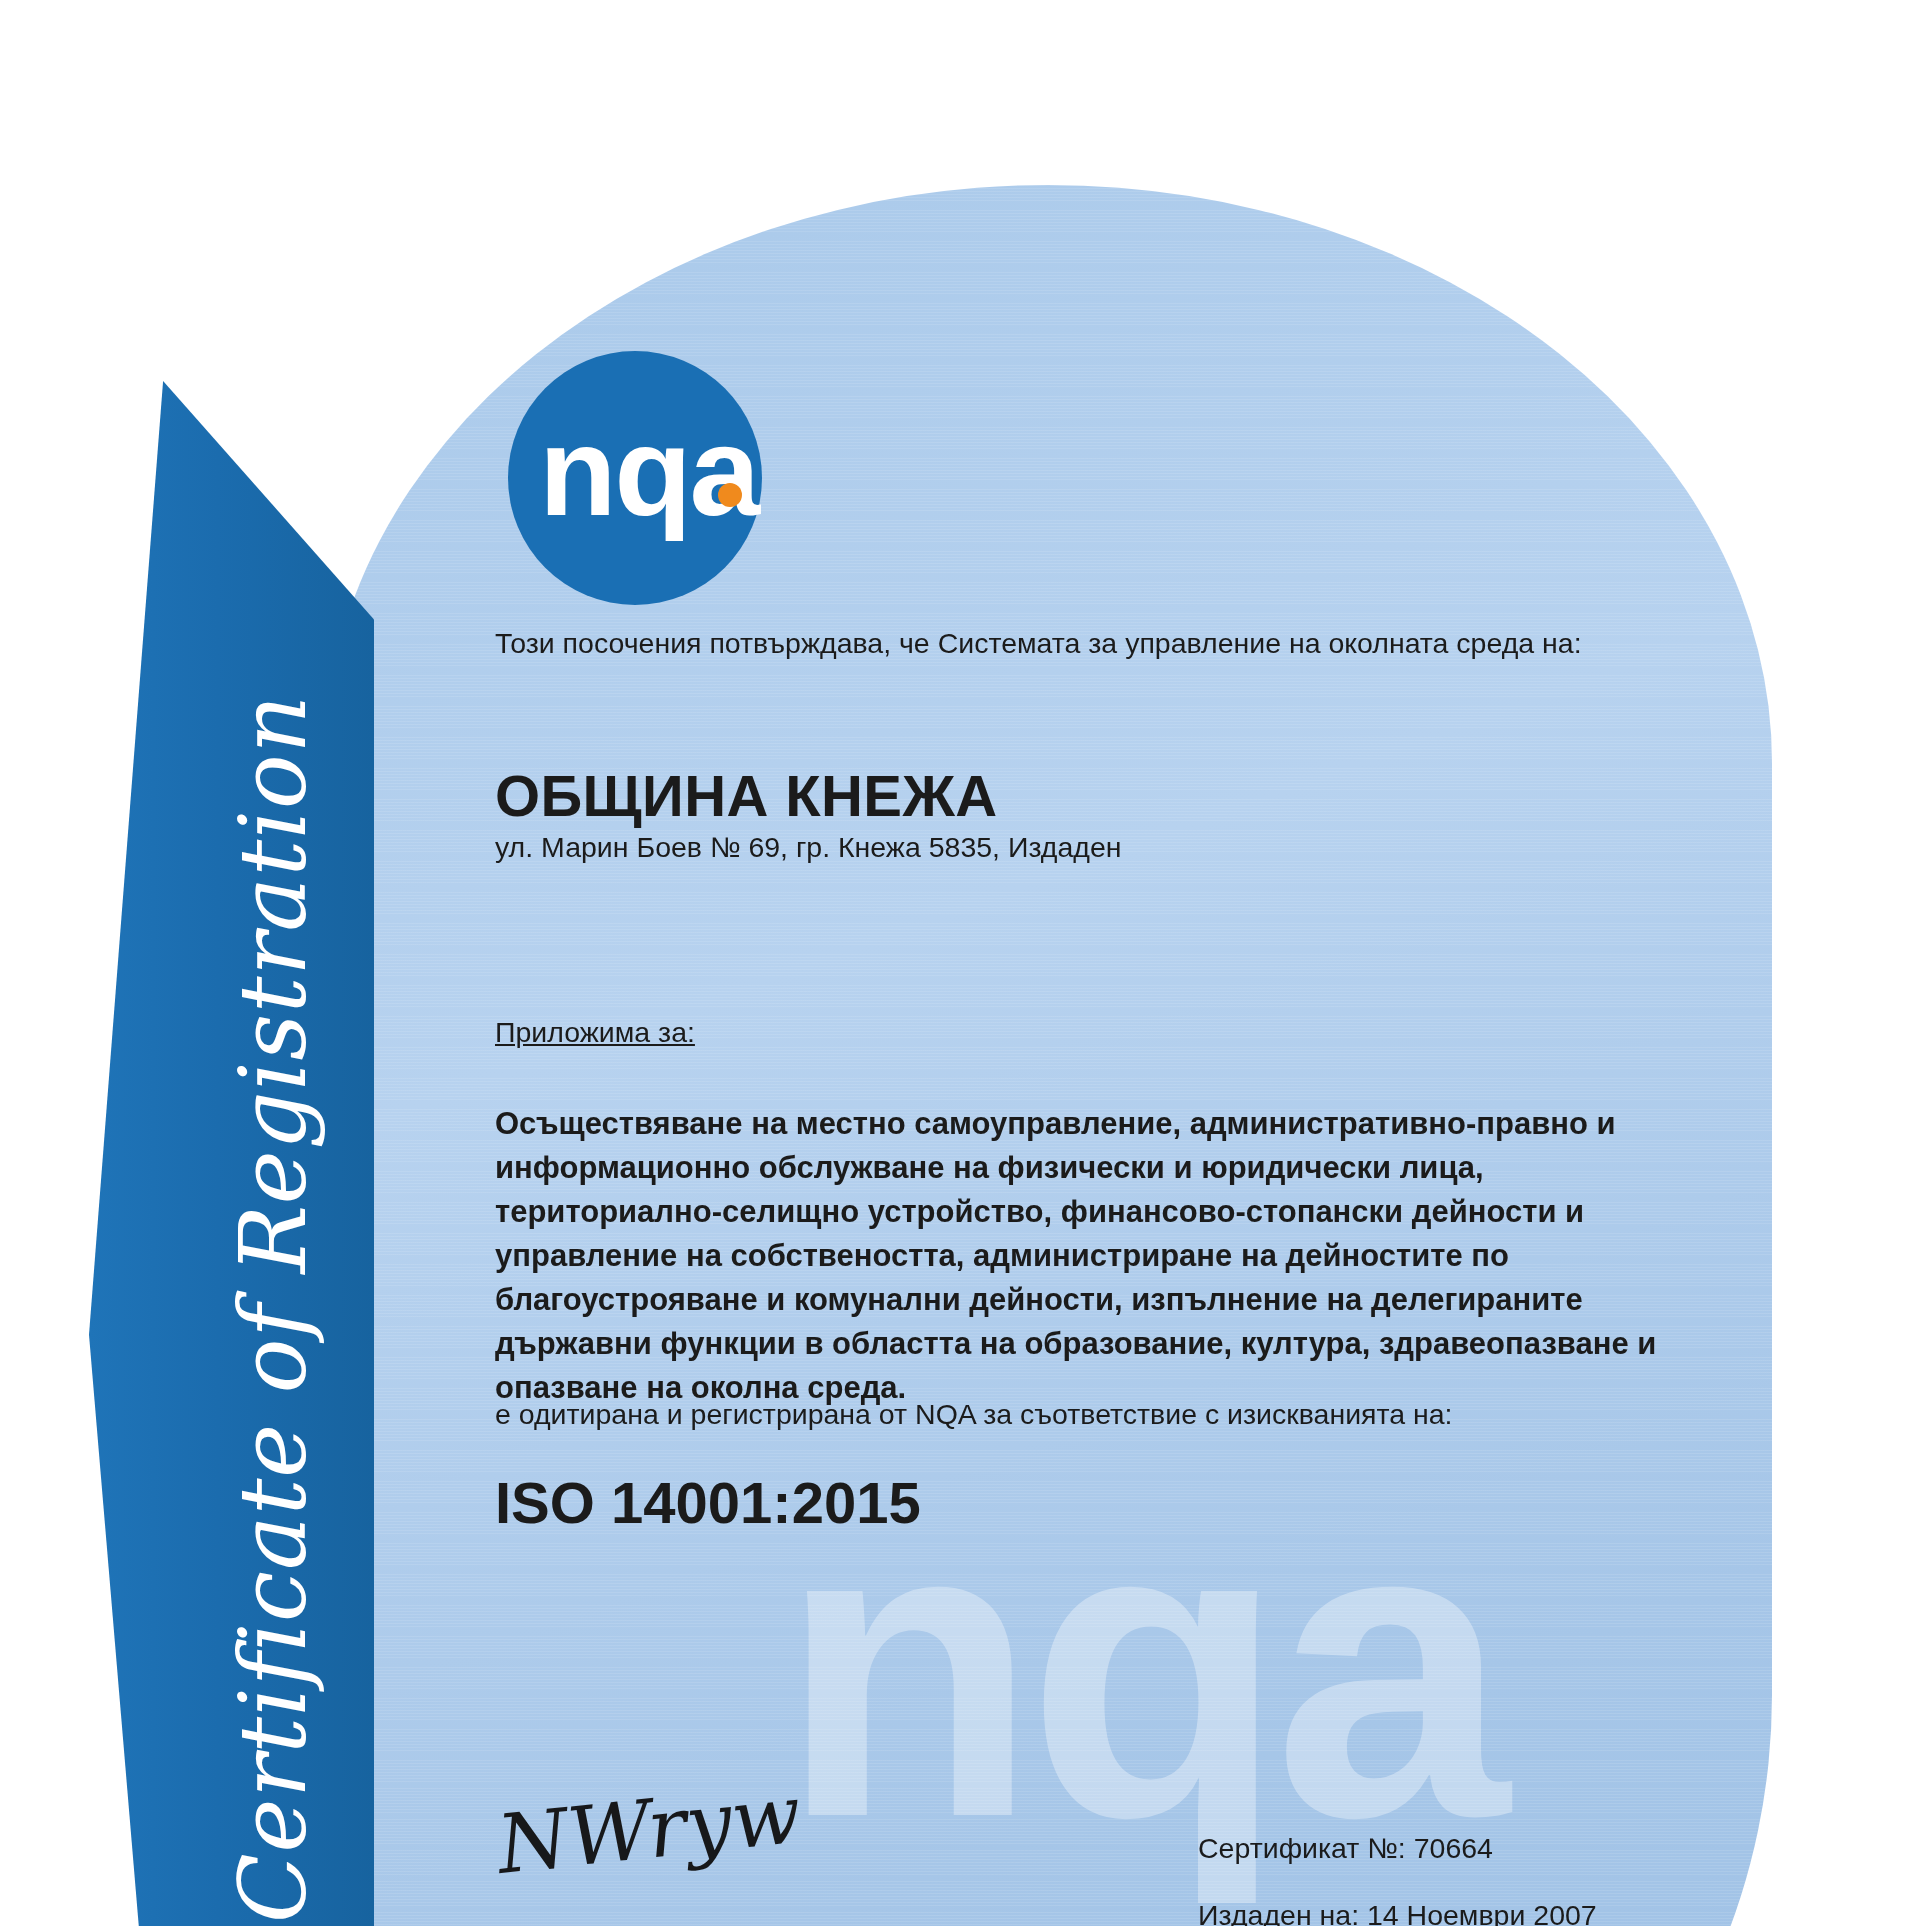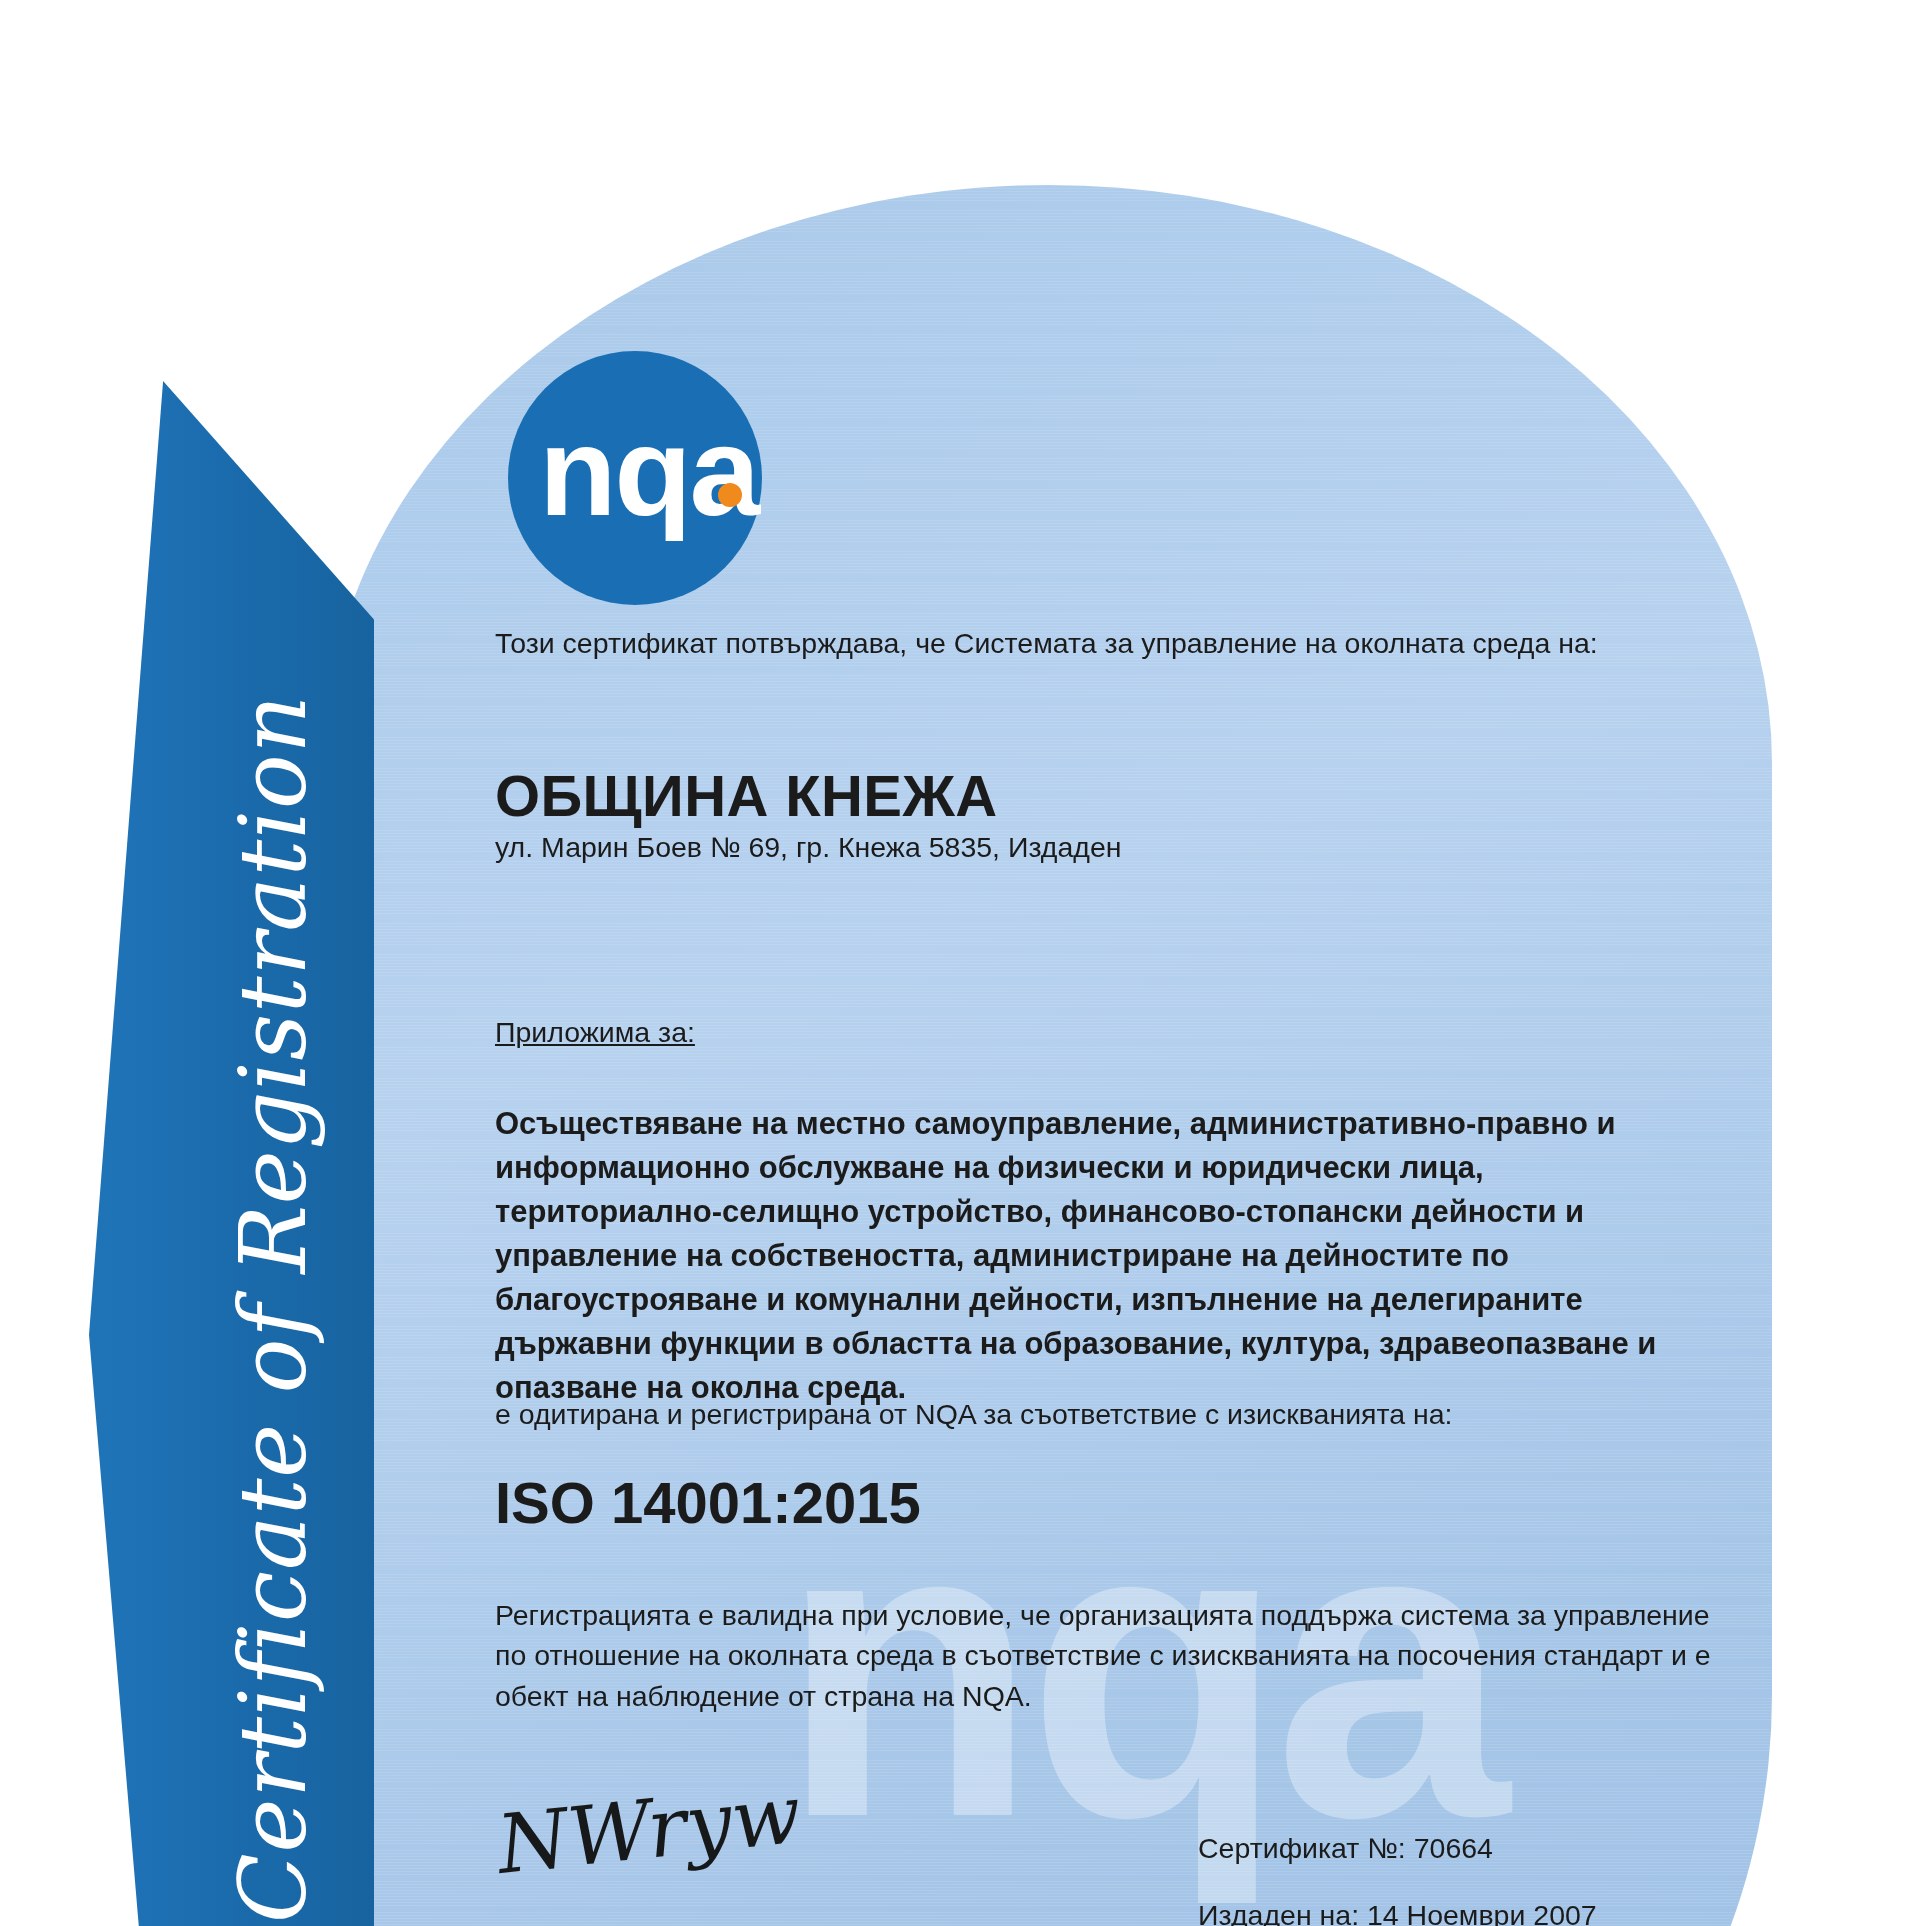--- a/index.html
+++ b/index.html
@@ -222,31 +222,30 @@
     <div class="watermark">nqa</div>
   </div>
 
   <div class="left-band"></div>
   <div class="band-title">Certificate of Registration</div>
 
   <div class="logo-circle"></div>
   <div class="logo-text">nqa</div>
   <div class="logo-dot"></div>
 
-  <div class="txt intro-line">Този сертификат потвърждава, че Системата за управление на околната среда на:</div>
+  <div class="txt intro-line">Този посочения потвърждава, че Системата за управление на околната среда на:</div>
   <div class="txt org-name">ОБЩИНА КНЕЖА</div>
   <div class="txt org-address">ул. Марин Боев № 69, гр. Кнежа 5835, Издаден</div>
 
   <div class="txt scope-label">Приложима за:</div>
   <div class="txt scope-body">Осъществяване на местно самоуправление, административно-правно и информационно обслужване на физически и юридически лица, териториално-селищно устройство, финансово-стопански дейности и управление на собствеността, администриране на дейностите по благоустрояване и комунални дейности, изпълнение на делегираните държавни функции в областта на образование, култура, здравеопазване и опазване на околна среда.</div>
 
   <div class="txt audited-line">е одитирана и регистрирана от NQA за съответствие с изискванията на:</div>
   <div class="txt standard">ISO 14001:2015</div>
 
-  <div class="txt validity-note">Регистрацията е валидна при условие, че организацията поддържа система за управление по отношение на околната среда в съответствие с изискванията на посочения стандарт и е обект на наблюдение от страна на NQA.</div>
 
   <div class="signature-mark">NWryw</div>
 
   <div class="meta">
     <div>Сертификат №: 70664</div>
     <div>Издаден на: 14 Ноември 2007</div>
     <div>Преиздаден на: 12 Ноември 2019</div>
 
   </div>
 

